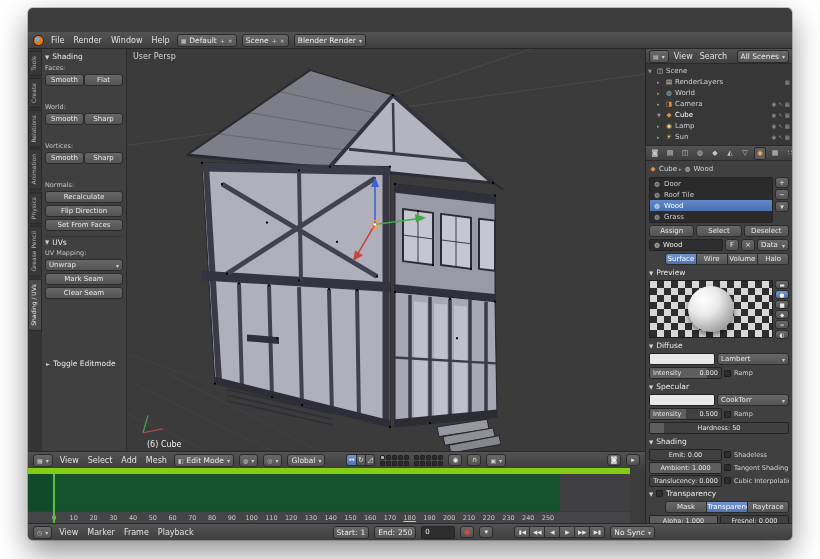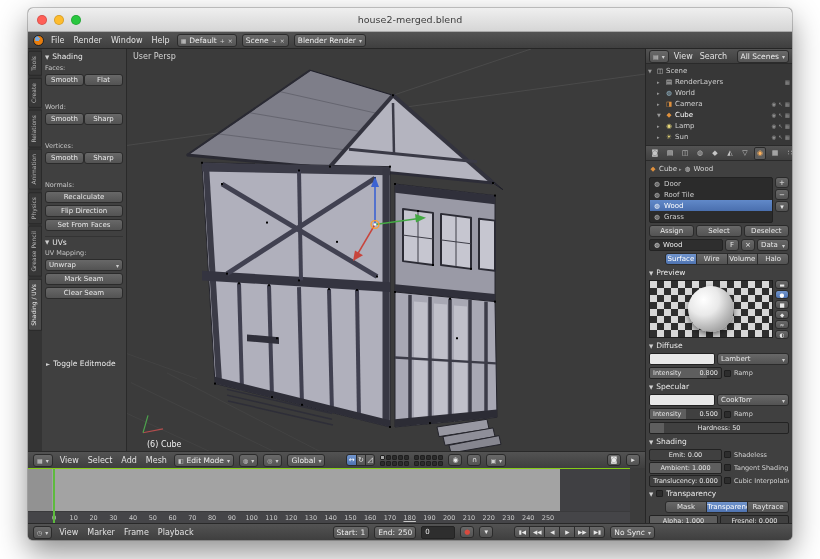--- a/index.html
+++ b/index.html
@@ -77,43 +77,35 @@
 .sl .c{margin:0 auto}
 .chk{display:flex;align-items:center;gap:3px;font-size:6.5px;color:#d2d2d2;overflow:hidden;white-space:nowrap}
 .bx{width:7px;height:7px;background:#2d2d2d;border:1px solid #1e1e1e;border-radius:1px;flex:none}
 .swatch{background:#e8e8e8;border:1px solid #222;border-radius:2px;height:12px}
 .prevwrap{display:flex;gap:2px;height:58px;flex:none}
 .prev{flex:1;position:relative;border:1px solid #1e1e1e;background-color:#d8d8d8;background-image:linear-gradient(45deg,#2e2e2e 25%,transparent 25%,transparent 75%,#2e2e2e 75%),linear-gradient(45deg,#2e2e2e 25%,transparent 25%,transparent 75%,#2e2e2e 75%);background-size:14px 14px;background-position:0 0,7px 7px;overflow:hidden}
 .sphere{position:absolute;left:50%;top:50%;width:46px;height:46px;margin:-23px 0 0 -23px;border-radius:50%;background:radial-gradient(circle at 34% 30%,#ffffff 0%,#e9e9e9 35%,#bababa 62%,#7d7d7d 100%);box-shadow:0 3px 6px rgba(0,0,0,.5)}
 .pside{width:14px;display:flex;flex-direction:column;gap:1px}
 .pside .btn{height:9px;font-size:5.5px;padding:0}
 .orange{color:#e0a24c}
-#timeline-ruler{position:absolute;left:0;right:162px;bottom:16px;height:56px;background:#a3a3a3;border-top:1px solid #84cc16;overflow:hidden}
+#timeline-ruler{position:absolute;left:0;right:162px;bottom:16px;height:56px;background:#14532d;border-top:6px solid #84cc16;overflow:hidden}
 .rend{position:absolute;left:532px;right:0;top:0;bottom:0;background:#404043}
 .rpre{position:absolute;left:0;width:24px;top:0;bottom:0;background:rgba(0,0,0,.1)}
 .rnums{position:absolute;left:0;right:0;bottom:0;height:13px;background:#454548;border-top:1px solid #3a3a3c}
 .tick{position:absolute;bottom:2px;transform:translateX(-50%);font-size:6.5px;color:#c9c9c9}
 #playhead{position:absolute;left:25px;top:0;bottom:0;width:2px;background:#5dbb3d}
 #tl-header{position:absolute;left:0;right:0;bottom:0;height:16px;border-top:1px solid #292929;z-index:6;font-size:7.5px}
 .recg{color:#d84a3f;font-size:7px}
 .trans .btn{width:16px;flex:none;font-size:5.5px}
 </style>
 </head>
 <body>
 
 <div id="stage">
 <div id="window">
-  <div id="titlebar">
-    <div class="lights">
-      <span class="light red"></span>
-      <span class="light yellow"></span>
-      <span class="light greenl"></span>
-    </div>
-    <span id="title">house2-merged.blend</span>
-  </div>
   <div id="content">
 
     <div id="info-header" class="hdr">
       <span class="blogo"></span>
       <span class="m">File</span>
       <span class="m">Render</span>
       <span class="m">Window</span>
       <span class="m">Help</span>
       <div class="pill">
         <span class="ig">▦</span>

